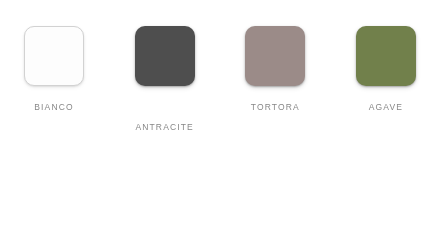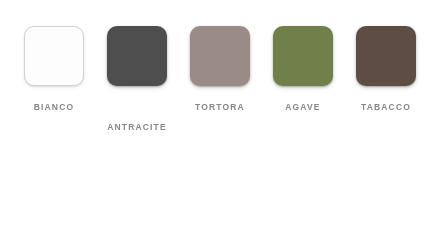--- a/index.html
+++ b/index.html
@@ -24,21 +24,20 @@
     box-sizing: border-box;
     padding: 26px 16px 0 16px;
     background: #ffffff;
   }
 
   .swatch-cell {
     width: 76px;
     display: flex;
     flex-direction: column;
     align-items: center;
-    font-weight: bold;
   }
 
   .swatch-chip {
     width: 60px;
     height: 60px;
     border-radius: 10px;
     box-shadow: 0 1px 2px rgba(0,0,0,0.28), 0 2px 5px rgba(0,0,0,0.14);
     box-sizing: border-box;
   }
 
@@ -77,18 +76,14 @@
   <div class="swatch-cell">
     <div class="swatch-chip" style="background-color: rgb(155, 139, 136);"></div>
     <div class="swatch-label" style="color: rgb(135, 135, 135);">TORTORA</div>
   </div>
 
   <div class="swatch-cell">
     <div class="swatch-chip" style="background-color: rgb(113, 128, 75);"></div>
     <div class="swatch-label" style="color: rgb(135, 135, 135);">AGAVE</div>
   </div>
 
-  <div class="swatch-cell">
-    <div class="swatch-chip" style="background-color: rgb(94, 77, 68);"></div>
-    <div class="swatch-label" style="color: rgb(135, 135, 135);">TABACCO</div>
-  </div>
 
 </div>
 
 </body></html>

